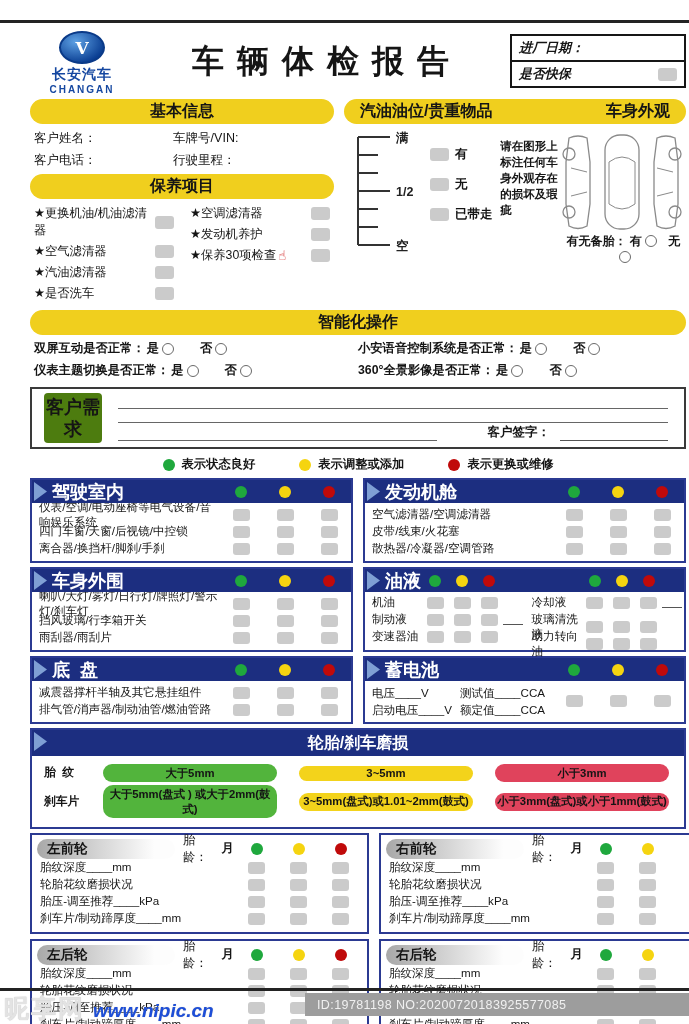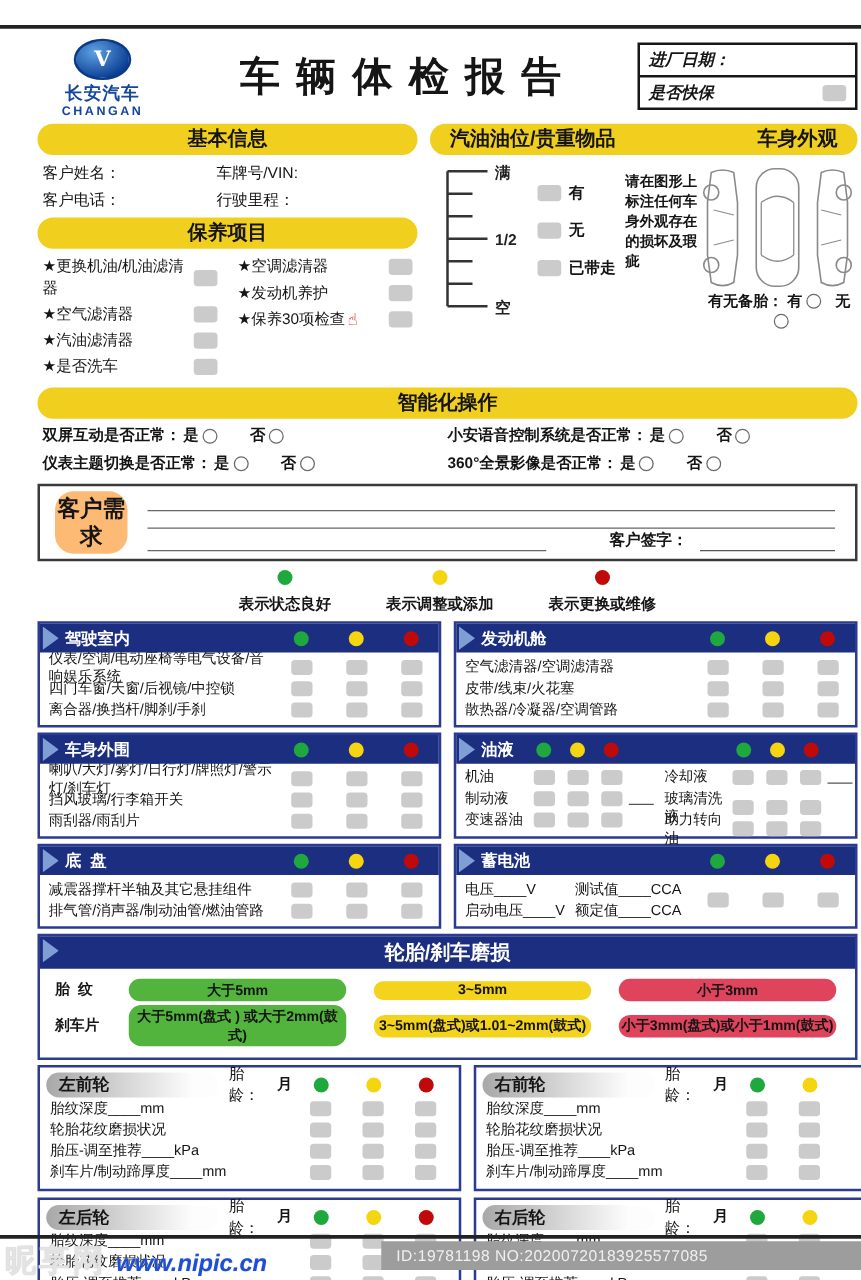--- a/index.html
+++ b/index.html
@@ -53,37 +53,37 @@
 
   
   .sm-grid { display:grid; grid-template-columns:1fr 1fr; font-size:12.3px; font-weight:bold; padding:5px 4px 3px; row-gap:5px; }
   .sm-item { display:flex; align-items:center; }
   .sm-item .yn { margin-left:2px; }
   .sm-item .yn2 { margin-left:26px; }
 
   
   .needs { border:2px solid #3a3a3a; margin-top:5px; height:62px; display:flex; }
   .needs-labelwrap { width:82px; display:flex; align-items:center; justify-content:center; }
-  .needs-pill { background:#fdba74; border-radius:15px; font-size:18px; font-weight:bold; width:58px; height:50px; display:flex; align-items:center; justify-content:center; text-align:center; line-height:1.25; }
+  .needs-pill { background:#4d7c0f; border-radius:4px; font-size:18px; font-weight:bold; width:58px; height:50px; display:flex; align-items:center; justify-content:center; text-align:center; line-height:1.25; }
   .needs-lines { flex:1; padding:8px 16px 6px 4px; display:flex; flex-direction:column; justify-content:space-between; }
   .wline { border-bottom:1.5px solid #666; height:12px; }
   .needs-r3 { display:flex; align-items:flex-end; gap:10px; }
   .needs-r3 .wline.short { flex:0 0 58%; }
   .sign-lab { font-size:12.5px; font-weight:bold; margin-left:auto; }
   .sline { width:108px; border-bottom:1.5px solid #555; display:inline-block; height:11px; }
 
   
   .legend { display:flex; justify-content:center; gap:44px; font-size:12.3px; font-weight:bold; margin:7px 0 5px; }
-  .legend > div { display:flex; align-items:center; gap:7px;flex-direction:column; }
+  .legend > div { display:flex; align-items:center; gap:7px; }
 
   
   .blue-grid { display:flex; gap:10px; }
   .bcol { flex:1; }
   .navybox { border:2px solid #2B3A92; margin-bottom:4px; background:#fff; }
-  .navyhd { position:relative; background:#1C2E80; color:#fff; font-weight:bold; font-size:13px; height:23px; display:flex; align-items:center; padding-left:20px; }
+  .navyhd { position:relative; background:#1C2E80; color:#fff; font-weight:bold; font-size:18px; height:23px; display:flex; align-items:center; padding-left:20px; }
   .chev { position:absolute; left:2px; top:2px; width:13px; height:19px; background:#7F9FD4; clip-path:polygon(0 0,100% 50%,0 100%); }
   .hd-sp { flex:1; }
   .dotcell { width:44px; display:flex; justify-content:center; align-items:center; flex:none; }
   .secbody { padding:3px 0 4px; }
   .srow { display:flex; align-items:center; font-size:11.6px; height:17px; padding-left:7px; }
   .srow .lbl { flex:1; }
   .cbcell { width:44px; display:flex; justify-content:center; flex:none; }
 
   .fl-half { flex:1; display:flex; align-items:center; }
   .fl-cell { width:27px; display:flex; justify-content:center; flex:none; }

